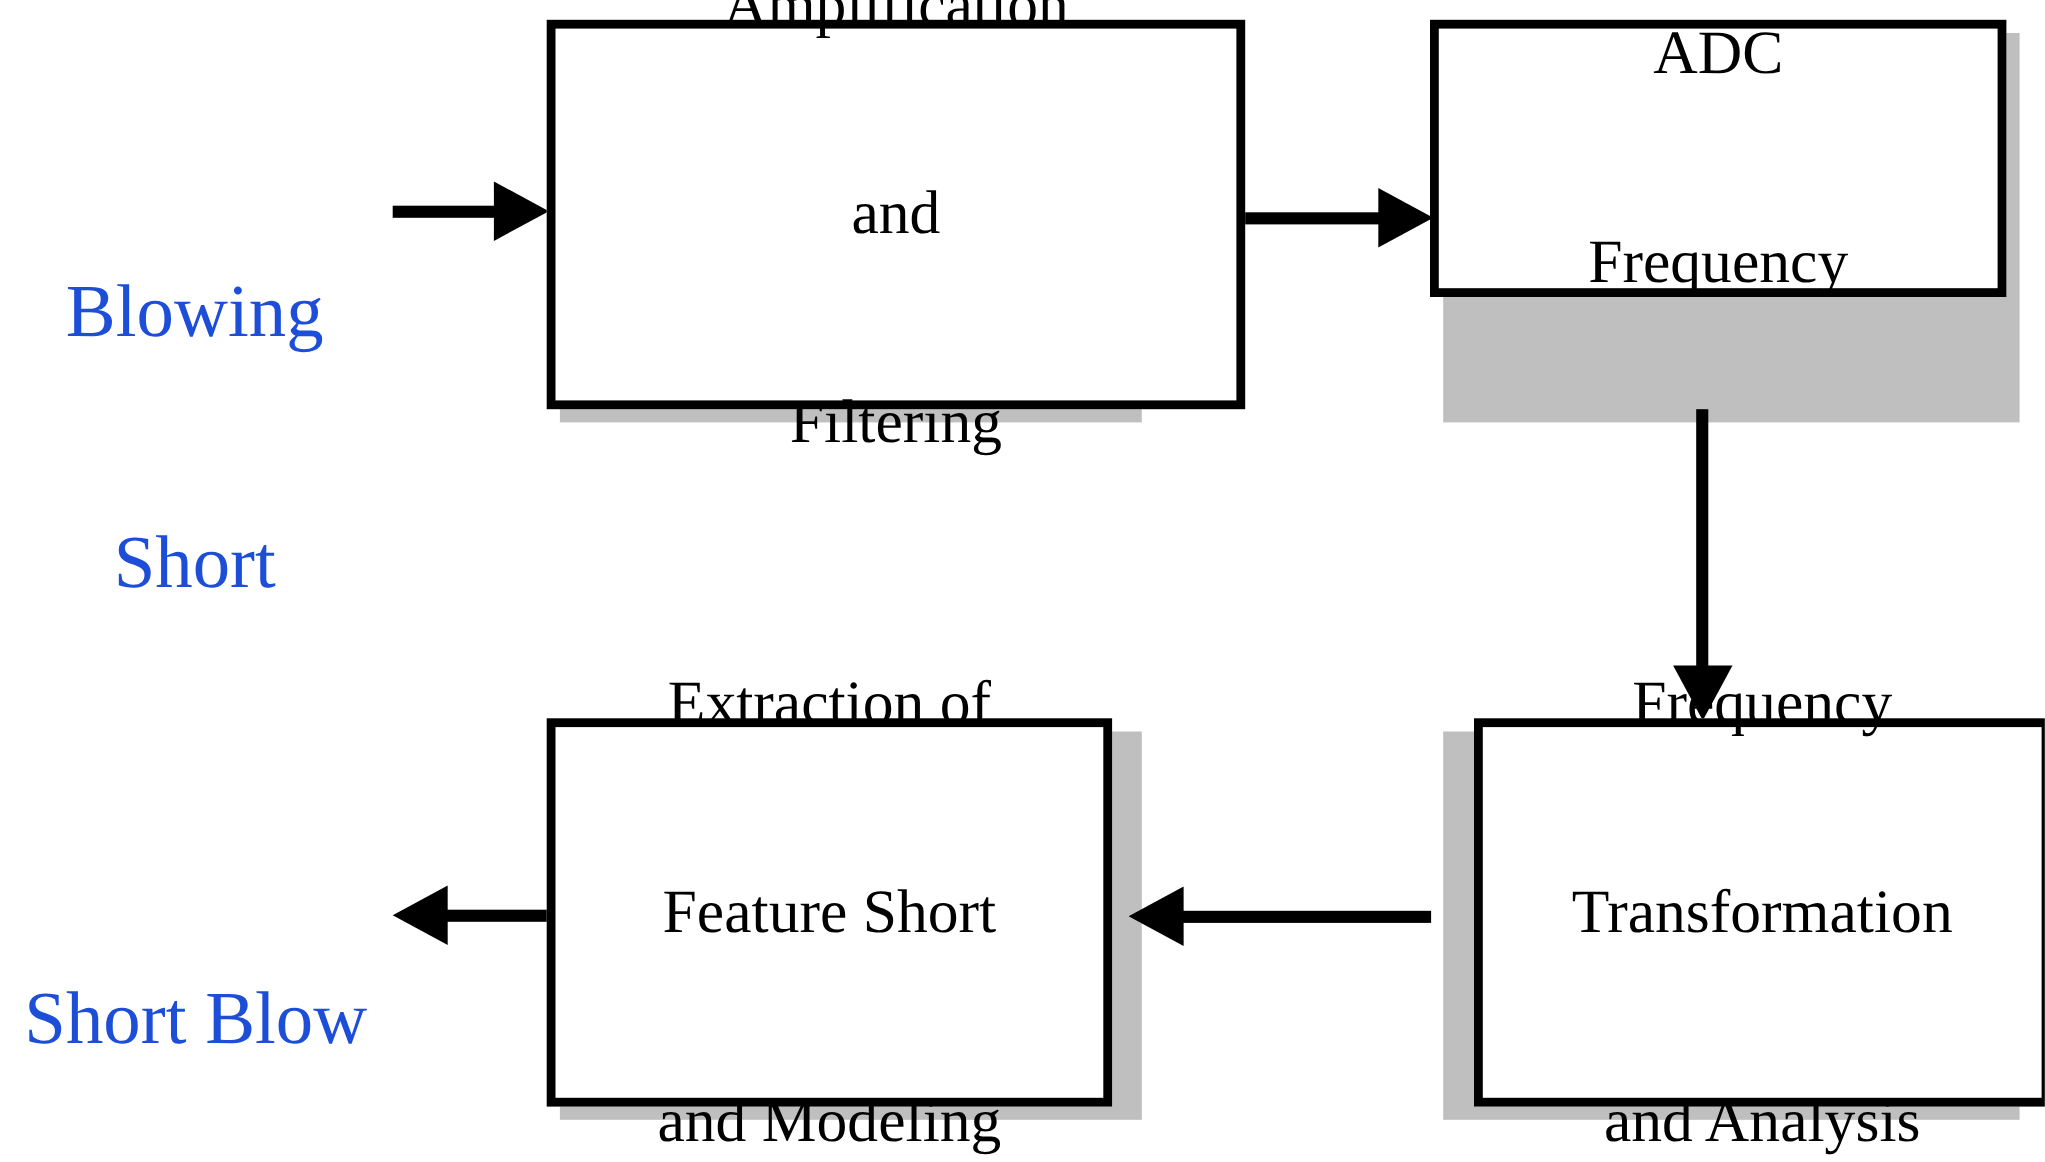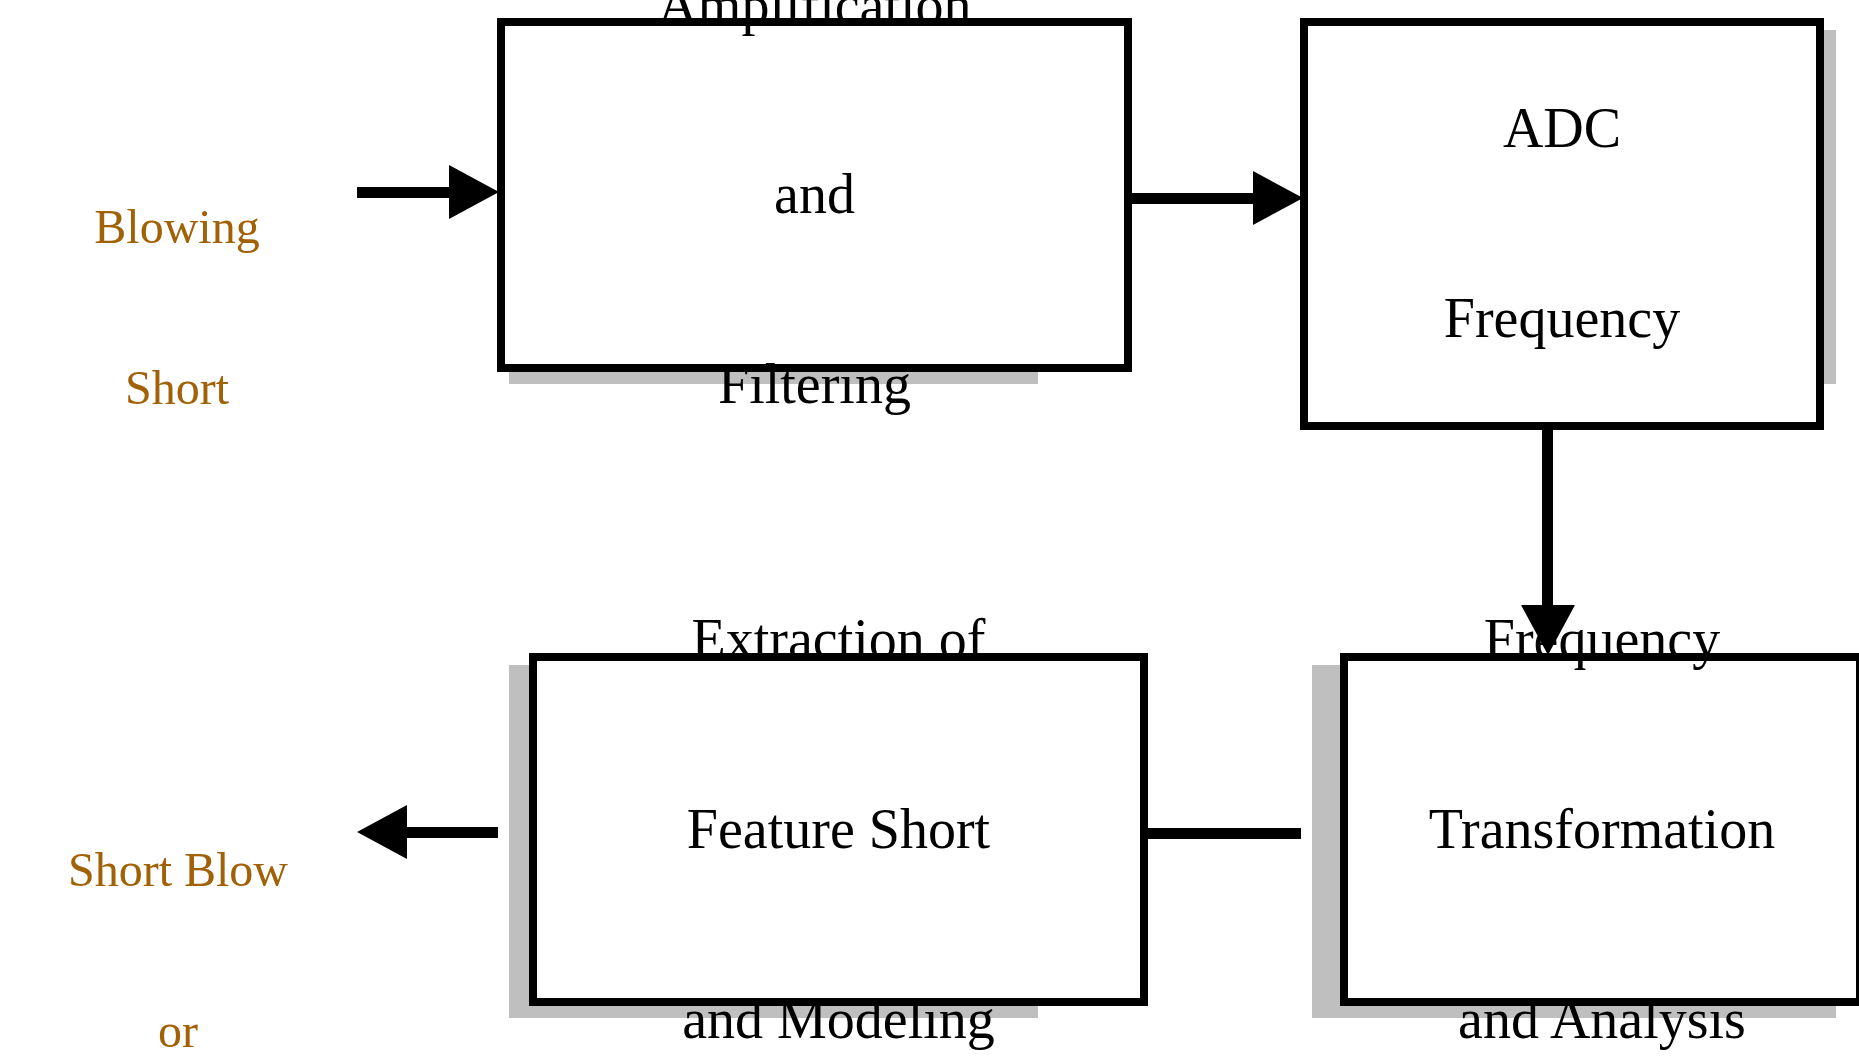--- a/index.html
+++ b/index.html
@@ -15,22 +15,22 @@
     overflow: hidden;
     font-family: "Liberation Serif", "DejaVu Serif", serif;
     color: #000000;
   }
 
   
   .label {
     position: absolute;
     text-align: center;
     line-height: 1.12;
-    font-size: 48px;
-    color: #a16207;
+    font-size: 68px;
+    color: #1d4ed8;
     white-space: pre;
     user-select: none;
   }
   .label .ln { display: block; }
 
   
   .box {
     position: absolute;
     box-sizing: border-box;
     background: #ffffff;
@@ -110,21 +110,21 @@
       <span class="ln">Amplification</span>
       <span class="ln">and</span>
       <span class="ln">Filtering</span>
     </div>
   </div>
 
   <div class="arrow-h" style="left:1026px; top:193px; width:230px;"></div>
   <div class="head head-right" style="left:1253px; top:171px;"></div>
 
   <div class="shadow" style="left:1312px; top:30px; width:524px; height:354px;"></div>
-  <div class="box" style="left:1300px; top:18px; width:524px; height:412px;justify-content:center;">
+  <div class="box" style="left:1300px; top:18px; width:524px; height:252px;justify-content:center;">
     <div class="boxtext">
       <span class="ln">ADC</span>
       <span class="ln">Frequency</span>
     </div>
   </div>
 
   <div class="arrow-v" style="left:1542px; top:372px; width:11px; height:238px;"></div>
   <div class="head head-down" style="left:1521px; top:605px;"></div>
 
   <div class="shadow" style="left:1312px; top:665px; width:524px; height:353px;"></div>
@@ -133,21 +133,21 @@
       <span class="ln">Frequency</span>
       <span class="ln">Transformation</span>
       <span class="ln">and Analysis</span>
     </div>
   </div>
 
   <div class="arrow-h" style="left:1073px; top:828px; width:228px;"></div>
   <div class="head head-left" style="left:1026px; top:806px;"></div>
 
   <div class="shadow" style="left:509px; top:665px; width:529px; height:353px;"></div>
-  <div class="box" style="left:497px; top:653px; width:619px; height:353px;margin-left:32px;">
+  <div class="box" style="left:497px; top:653px; width:514px; height:353px;">
     <div class="boxtext">
       <span class="ln">Extraction of</span>
       <span class="ln">Feature Short</span>
       <span class="ln">and Modeling</span>
     </div>
   </div>
 
   <div class="arrow-h" style="left:406px; top:827px; width:92px;"></div>
   <div class="head head-left" style="left:357px; top:805px;"></div>
 

